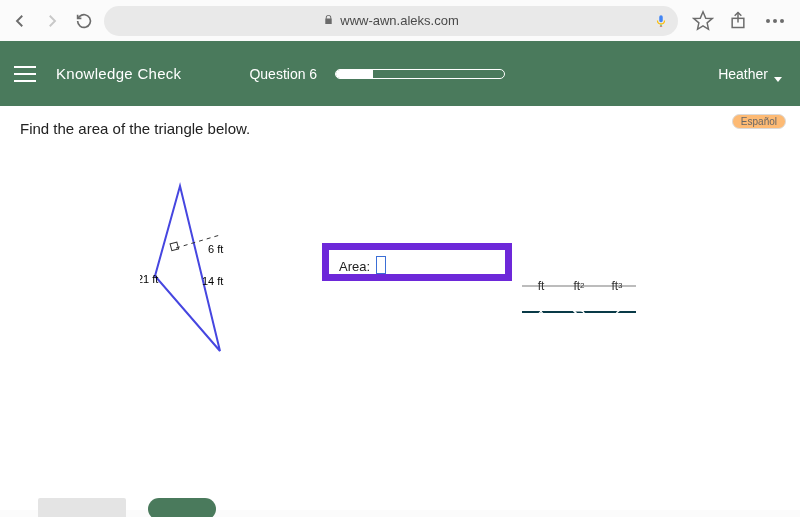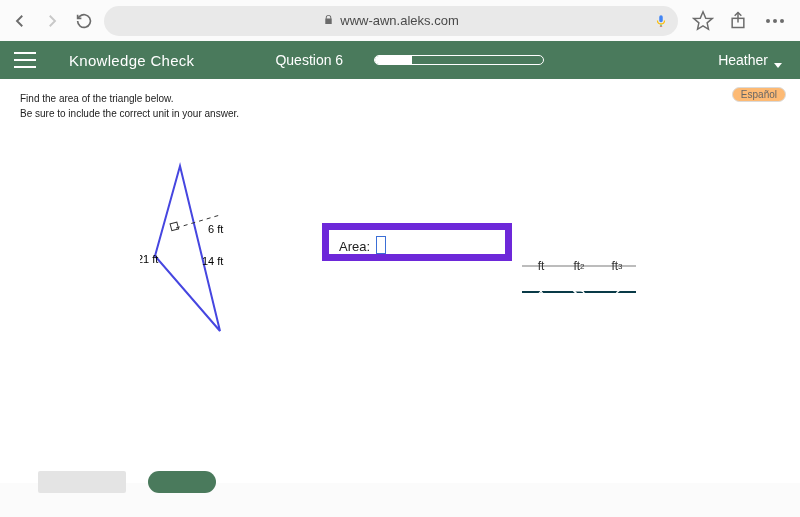--- a/index.html
+++ b/index.html
@@ -50,27 +50,26 @@
   .mic{
     position:absolute;
     right:10px;
     width:14px;height:14px;
   }
   .chrome-right{display:flex;gap:14px;align-items:center;padding:0 6px;}
   .chrome-right .ic{width:22px;height:22px;color:var(--grey);}
   
   .header{
     background:var(--green);
-    height:38px;
+    height:65px;
     display:flex;
     align-items:center;
     color:#fff;
     padding:0 18px 0 14px;
     font-size:14px;
-    gap:13px;
   }
   .burger{width:22px;height:16px;display:flex;flex-direction:column;justify-content:space-between;margin-right:20px;}
   .burger span{height:2px;background:#fff;display:block;}
   .hdr-title{font-size:15px;letter-spacing:.3px;flex:0 0 auto;}
   .hdr-q{margin-left:68px;font-size:14px;}
   .progress{
     margin-left:18px;
     width:170px;height:10px;
     border:1px solid #fff;border-radius:6px;
     position:relative;overflow:hidden;
@@ -78,21 +77,21 @@
   .progress-fill{height:100%;background:#fff;}
   .hdr-user{margin-left:auto;font-size:14px;display:flex;align-items:flex-end;gap:6px;}
   .caret{width:0;height:0;border-left:4px solid transparent;border-right:4px solid transparent;border-top:5px solid #fff;}
   
   .content{
     background:#fff;
     padding:12px 20px;
     height:404px;
     position:relative;
   }
-  .question{font-size:10px;line-height:1.5;}
+  .question{font-size:15px;line-height:1.5;}
   .espanol{
     position:absolute;top:8px;right:14px;
     font-size:10px;color:#666;
     border:1px solid #dadada;border-radius:11px;
     padding:1px 8px;
     background:#fdba74;
   }
   .work{display:flex;align-items:flex-start;gap:32px;margin-top:40px;}
   .figure{flex:0 0 auto;margin-left:120px;}
   .panel{display:flex;align-items:flex-start;gap:10px;margin-top:62px;}
@@ -194,21 +193,20 @@
     <span>Heather</span>
     <span class="caret"></span>
   </div>
 </div>
 
 <div class="content">
   <div class="espanol">Español</div>
 
   <div class="question">
     <span>Find the area of the triangle below.</span><br>
-    <span>Be sure to include the correct unit in your answer.</span>
   </div>
 
   <div class="work">
 
     <div class="figure">
       <svg width="150" height="180" viewBox="0 0 150 180">
 
         <polygon points="40,5 15,95 80,170" fill="none" stroke="#4646e0" stroke-width="2"></polygon>
 
         <line x1="36" y1="67" x2="80" y2="54" stroke="#333" stroke-width="1" stroke-dasharray="4 4"></line>

